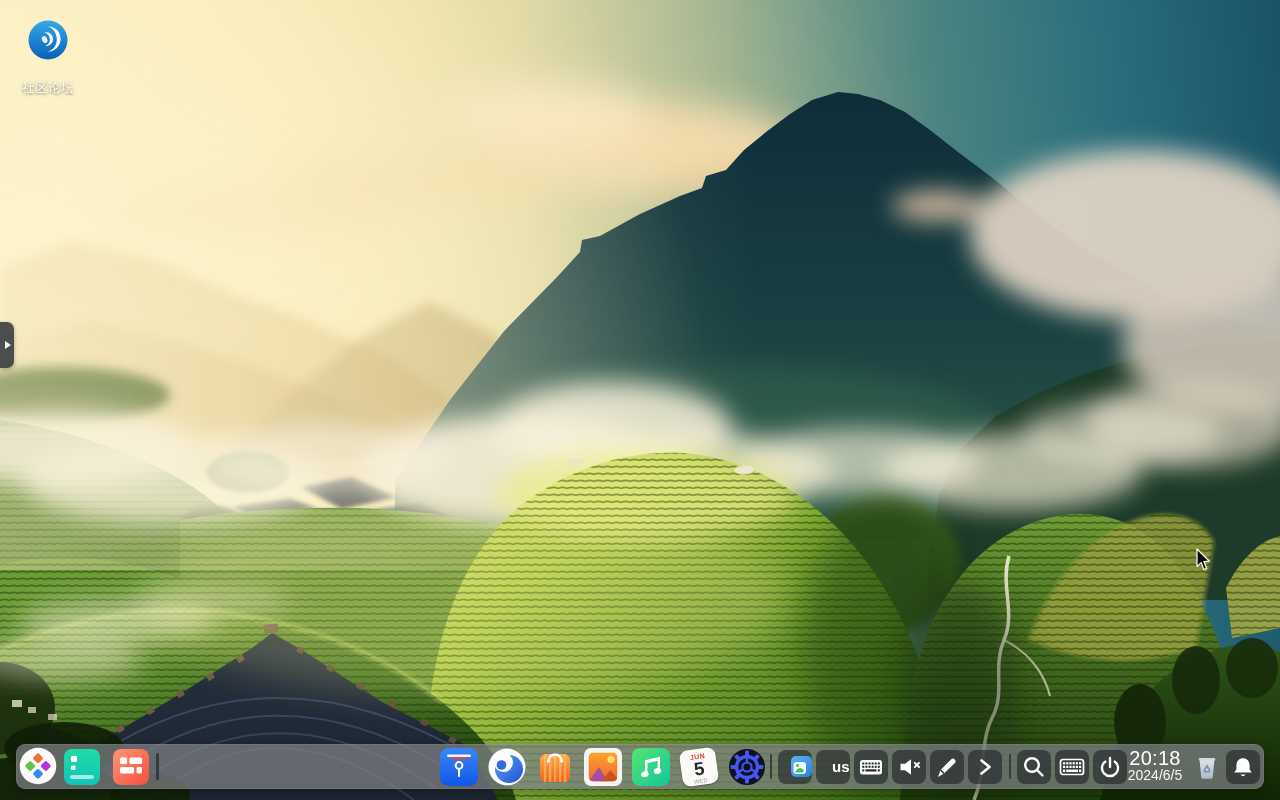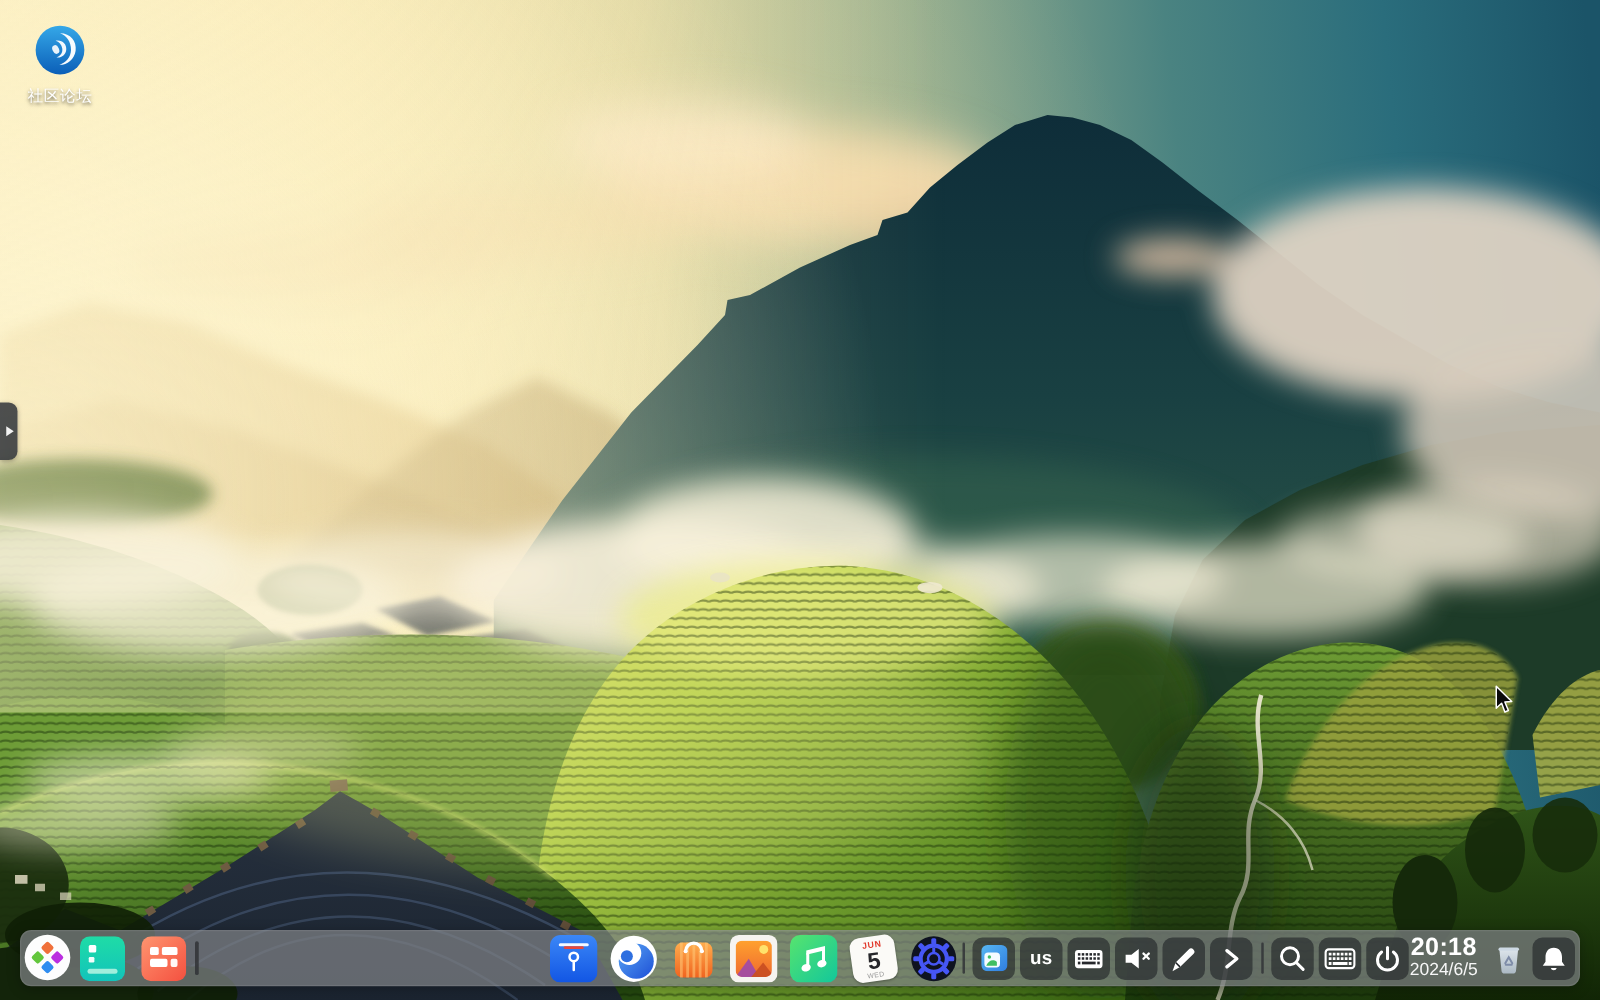--- a/index.html
+++ b/index.html
@@ -1,44 +1,44 @@
 <!DOCTYPE html>
 <html><head>
 <meta charset="utf-8">
 <style>
   *{margin:0;padding:0;box-sizing:border-box}
   html,body{width:1280px;height:800px;overflow:hidden;background:#000;
     font-family:"Liberation Sans","DejaVu Sans",sans-serif}
   #screen{position:relative;width:1280px;height:800px}
   #wallpaper{position:absolute;left:0;top:0}
   .desktop-icon{position:absolute;left:8px;top:20px;width:80px;text-align:center;cursor:default}
-  .desktop-icon .lbl{margin-top:4px;font-size:12.5px;color:#fff;
+  .desktop-icon .lbl{margin-top:16px;font-size:12.5px;color:#fff;
     text-shadow:0 1px 3px rgba(0,0,0,.65);letter-spacing:.5px}
   .side-handle{position:absolute;left:0;top:322px;width:14px;height:46px;
     background:rgba(38,43,51,.82);border-radius:0 7px 7px 0;display:flex;
     align-items:center;justify-content:center;box-shadow:0 1px 4px rgba(0,0,0,.3)}
   .side-handle .tri{width:0;height:0;border-top:4.5px solid transparent;
     border-bottom:4.5px solid transparent;border-left:6px solid #f2f2f2;margin-left:2px}
   .dock{position:absolute;left:16px;top:744px;width:1248px;height:45px;
     background:rgba(127,130,134,.72);border-radius:9px;
     box-shadow:0 2px 10px rgba(0,0,0,.28), inset 0 0 0 1px rgba(255,255,255,.08)}
   .dk{position:absolute;top:3.5px;width:38px;height:38px;padding:0;border:none;
     background:transparent;cursor:pointer;display:flex;align-items:center;justify-content:center}
   .dk.sm{top:4.5px;width:36px;height:36px}
   .tray{position:absolute;top:5.5px;width:34px;height:34px;border:none;padding:0;
     background:rgba(30,33,37,.6);border-radius:8px;display:flex;align-items:center;
-    justify-content:center;cursor:pointer}
+    justify-content:flex-end;cursor:pointer}
   .tray.bare{background:transparent}
   .vsep{position:absolute;background:rgba(48,50,54,.85);border-radius:1.5px}
   .caret{left:140px;top:9px;width:3px;height:27px}
   .sp1{left:754px;top:10px;width:2px;height:25px}
   .sp2{left:993px;top:10px;width:2px;height:25px}
   .us-txt{color:#fff;font-size:15px;font-weight:600;letter-spacing:.3px}
   .clock{position:absolute;left:1108px;top:3px;width:62px;text-align:center;color:#fff;cursor:default}
-  .clock .t{font-size:20px;font-weight:700;line-height:23px;letter-spacing:.3px}
+  .clock .t{font-size:20px;font-weight:400;line-height:23px;letter-spacing:.3px}
   .clock .d{font-size:14px;line-height:11px;opacity:.95}
   .cal-card{width:36px;height:36px;background:#fbfaf7;border-radius:8px;transform:rotate(-8deg);
     box-shadow:0 1px 2px rgba(0,0,0,.3);display:flex;flex-direction:column;align-items:center;overflow:hidden}
   .cal-mon{font-size:7px;font-weight:700;color:#e23b2e;margin-top:3.5px;letter-spacing:.5px}
   .cal-day{font-size:18.5px;font-weight:700;color:#26262a;line-height:18px}
   .cal-wd{font-size:5.5px;color:#9a9a9a;letter-spacing:.4px}
   .cursor{position:absolute;left:1196px;top:548px}
 </style>
 </head>
 <body>

